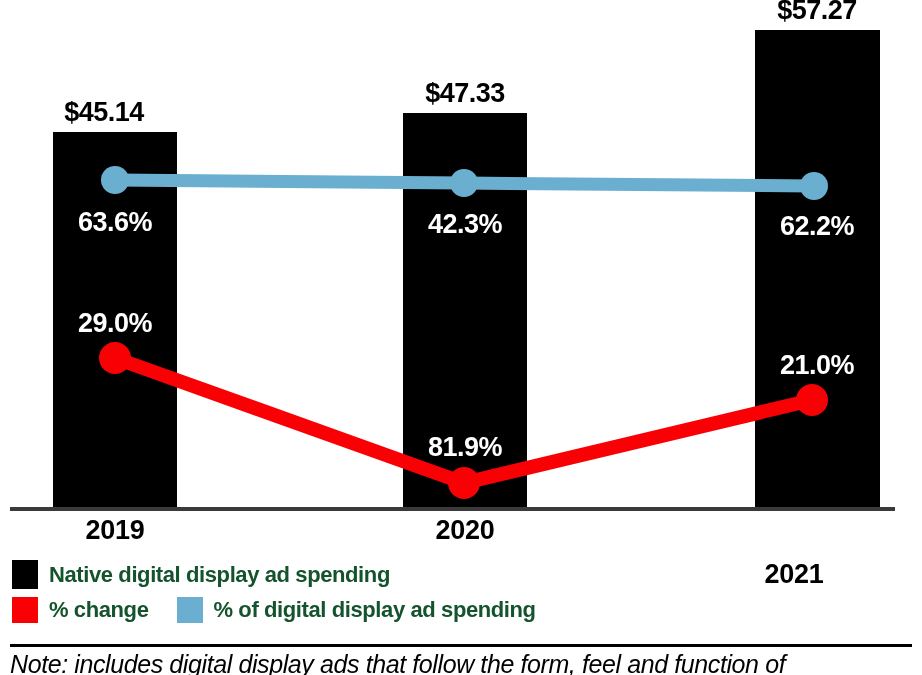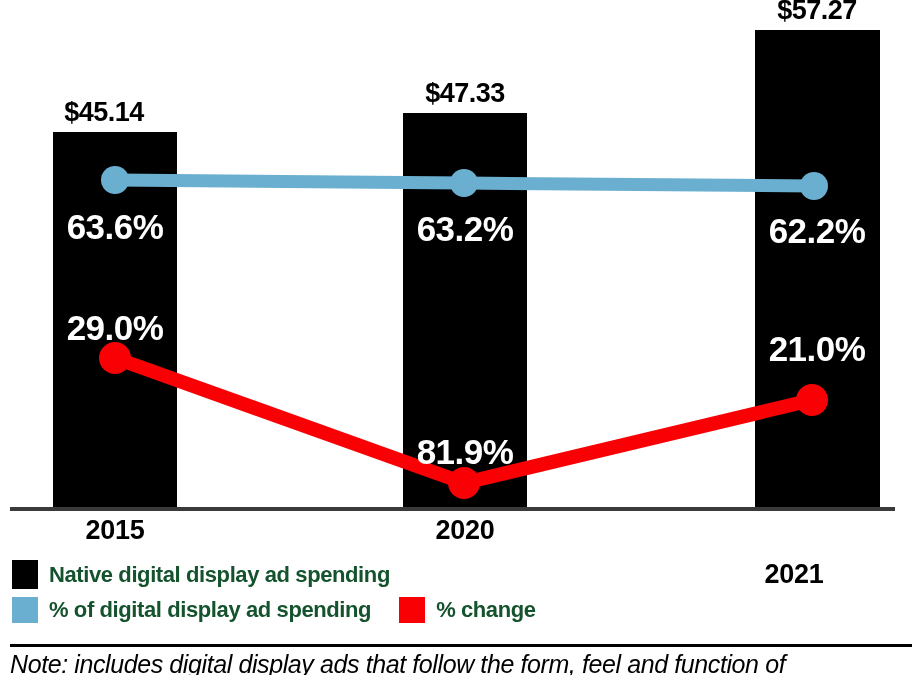--- a/index.html
+++ b/index.html
@@ -43,21 +43,21 @@
     font-size: 27px;
     font-weight: bold;
     letter-spacing: -0.5px;
     color: #000000;
     text-align: center;
     white-space: nowrap;
     transform: translateX(-50%);
   }
   .pct-label {
     position: absolute;
-    font-size: 35px;
+    font-size: 27px;
     font-weight: bold;
     letter-spacing: -0.5px;
     color: #ffffff;
     text-align: center;
     white-space: nowrap;
     transform: translateX(-50%);
   }
 
   
   .cat-label {
@@ -161,47 +161,47 @@
       </g>
 
       <rect x="10" y="507" width="885" height="4" fill="#3A3A3A"></rect>
     </svg>
 
     <div class="bar-value-label" style="left:104px; top:97px;">$45.14</div>
     <div class="bar-value-label" style="left:465px; top:78px;">$47.33</div>
     <div class="bar-value-label" style="left:817px; top:-5px;">$57.27</div>
 
     <div class="pct-label" style="left:115px; top:207px;">63.6%</div>
-    <div class="pct-label" style="left:465px; top:209px;">63.2%</div>
+    <div class="pct-label" style="left:465px; top:209px;">42.3%</div>
     <div class="pct-label" style="left:817px; top:211px;">62.2%</div>
 
     <div class="pct-label" style="left:115px; top:308px;">29.0%</div>
     <div class="pct-label" style="left:465px; top:432px;">81.9%</div>
-    <div class="pct-label" style="left:817px; top:329px;text-align:center;">21.0%</div>
-
-    <div class="cat-label" style="left:115px;">2015</div>
+    <div class="pct-label" style="left:817px; top:350px;text-align:center;">21.0%</div>
+
+    <div class="cat-label" style="left:115px;">2019</div>
     <div class="cat-label" style="left:465px;">2020</div>
     <div class="cat-label" style="left:794px;margin-top:44px;">2021</div>
   </div>
 
   <div id="legend">
     <div class="legend-row">
       <div class="legend-entry">
         <span class="legend-swatch tall" style="background:#000000;"></span>
         <span class="legend-text">Native digital display ad spending</span>
       </div>
     </div>
     <div class="legend-row">
       <div class="legend-entry">
+        <span class="legend-swatch" style="background:#F90005;"></span>
+        <span class="legend-text">% change</span>
+      </div>
+      <div class="legend-entry">
         <span class="legend-swatch" style="background:#6BAFD0;"></span>
         <span class="legend-text">% of digital display ad spending</span>
       </div>
-      <div class="legend-entry">
-        <span class="legend-swatch" style="background:#F90005;"></span>
-        <span class="legend-text">% change</span>
-      </div>
     </div>
   </div>
 
   <div id="note-separator"></div>
   <div id="note-text">Note: includes digital display ads that follow the form, feel and function of</div>
 
 </div>
 
 </body></html>

